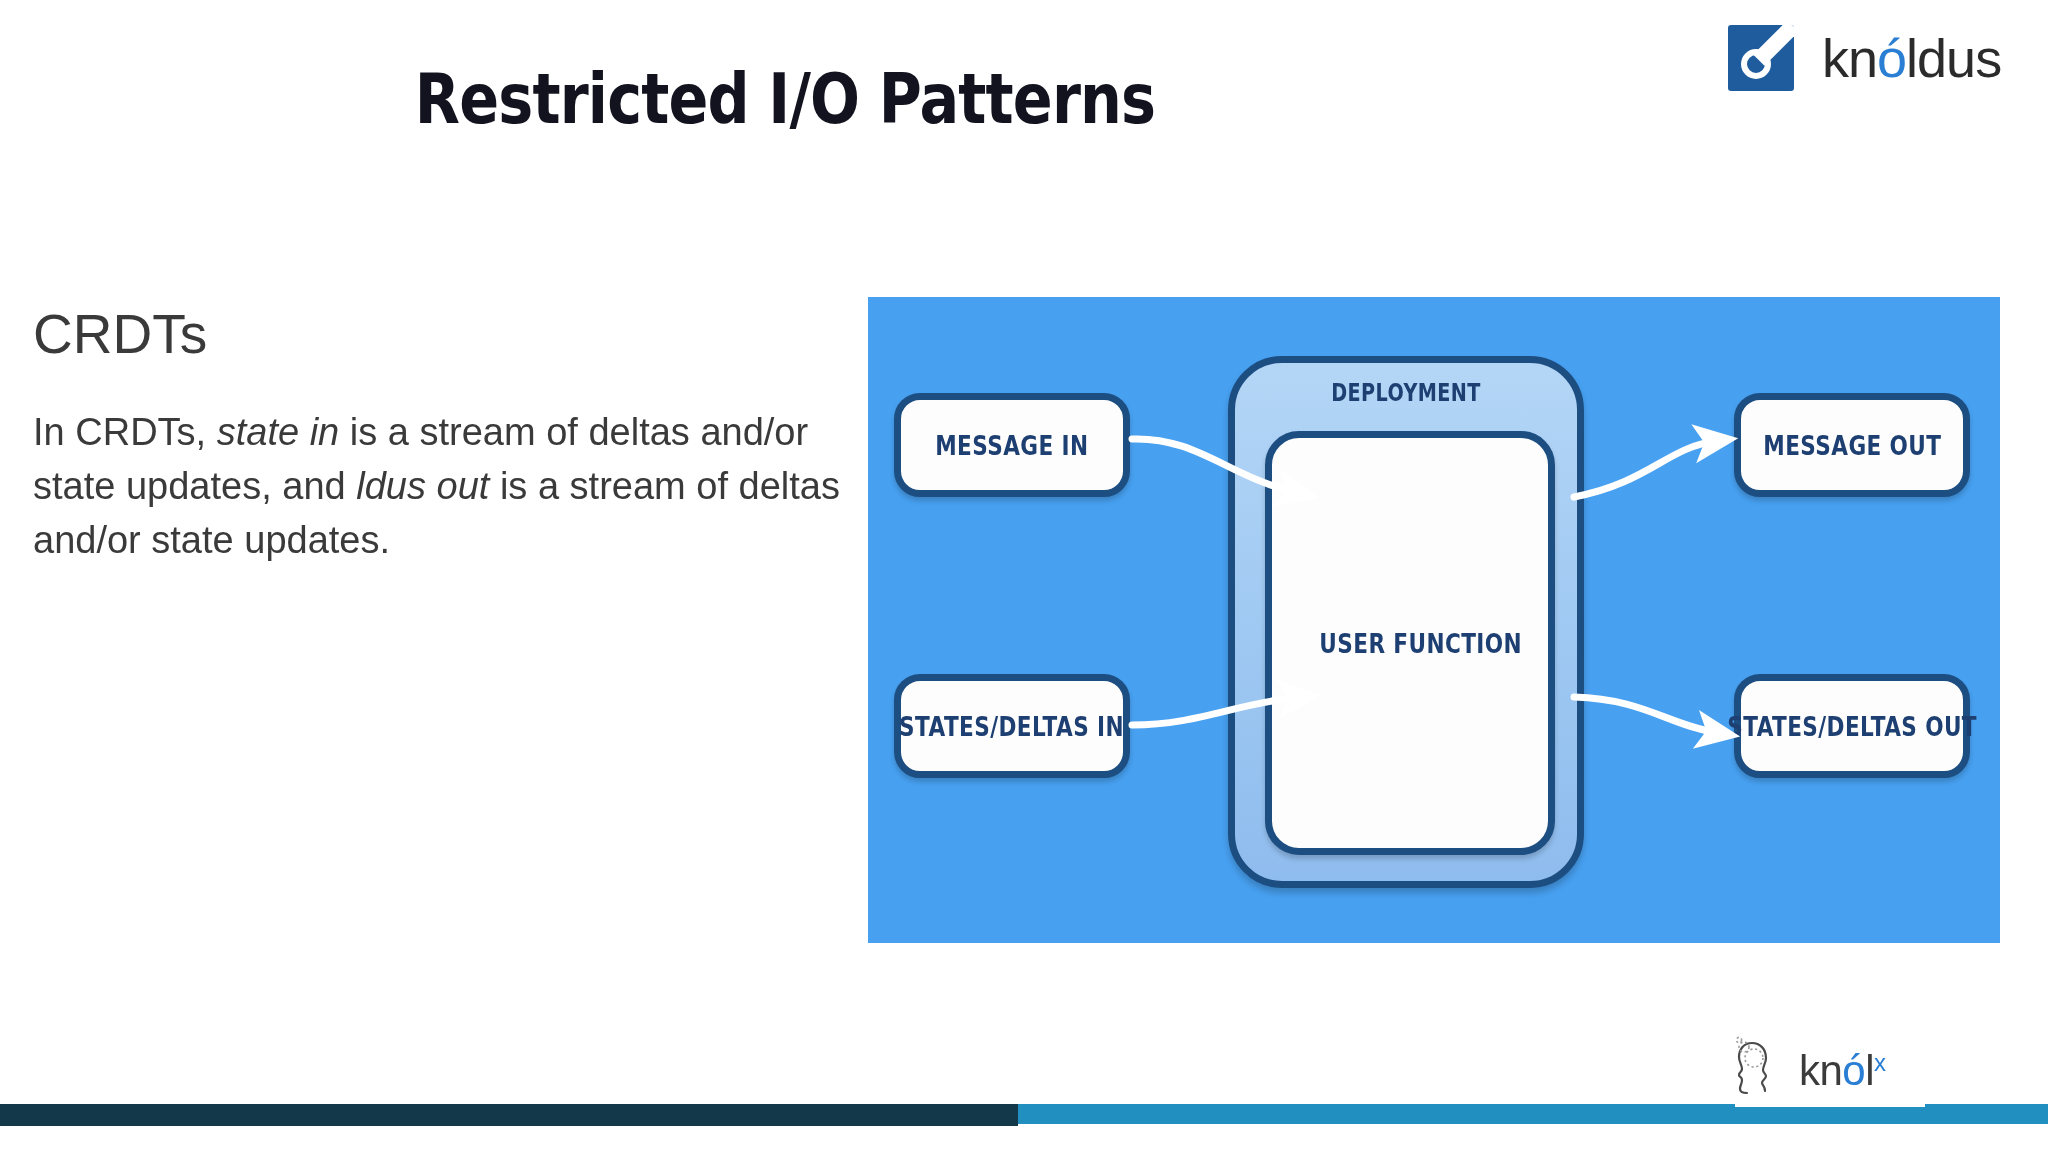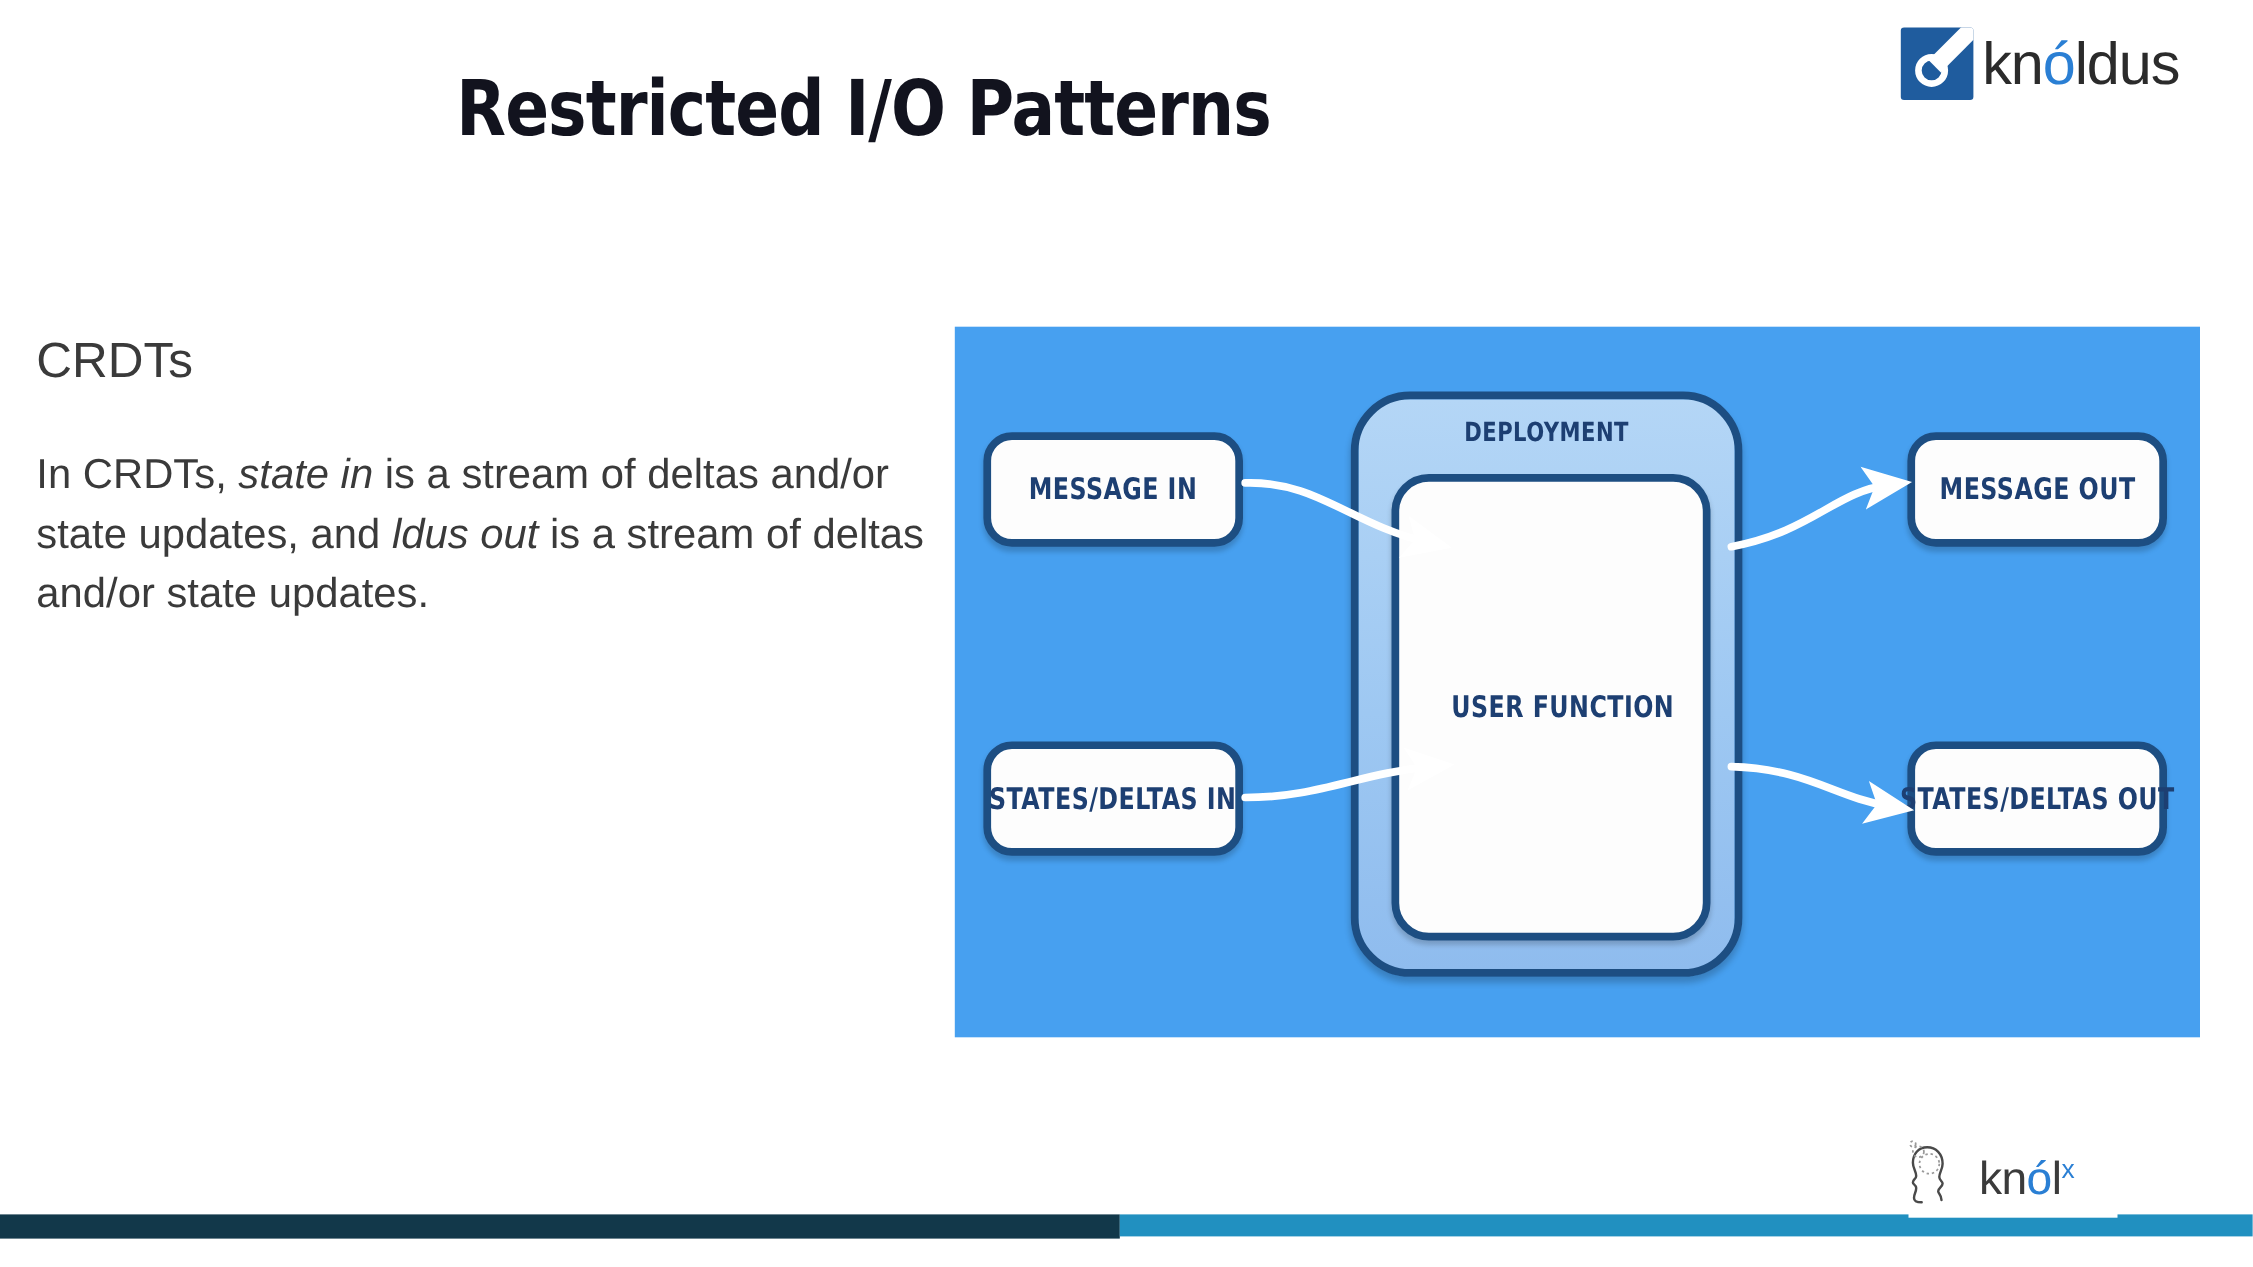--- a/index.html
+++ b/index.html
@@ -18,21 +18,21 @@
 
   
   #brand-logo {
     position: absolute;
     top: 22px;
     left: 1728px;
     width: 292px;
     height: 72px;
     display: flex;
     align-items: center;
-    gap: 8px;
+    gap: 28px;
   }
   #brand-mark {
     width: 66px;
     height: 66px;
     position: relative;
     background: #1f5c9e;
     border-radius: 3px;
     overflow: hidden;
     flex: 0 0 auto;
   }
@@ -80,21 +80,21 @@
     transform: scaleX(0.84);
     transform-origin: center top;
     white-space: nowrap;
   }
 
   
   #content-heading {
     position: absolute;
     left: 33px;
     top: 302px;
-    font-size: 45px;
+    font-size: 55px;
     font-weight: 400;
     color: #3a3a3a;
     letter-spacing: 0px;
     white-space: nowrap;
   }
   #content-paragraph {
     position: absolute;
     left: 33px;
     top: 406px;
     width: 810px;

